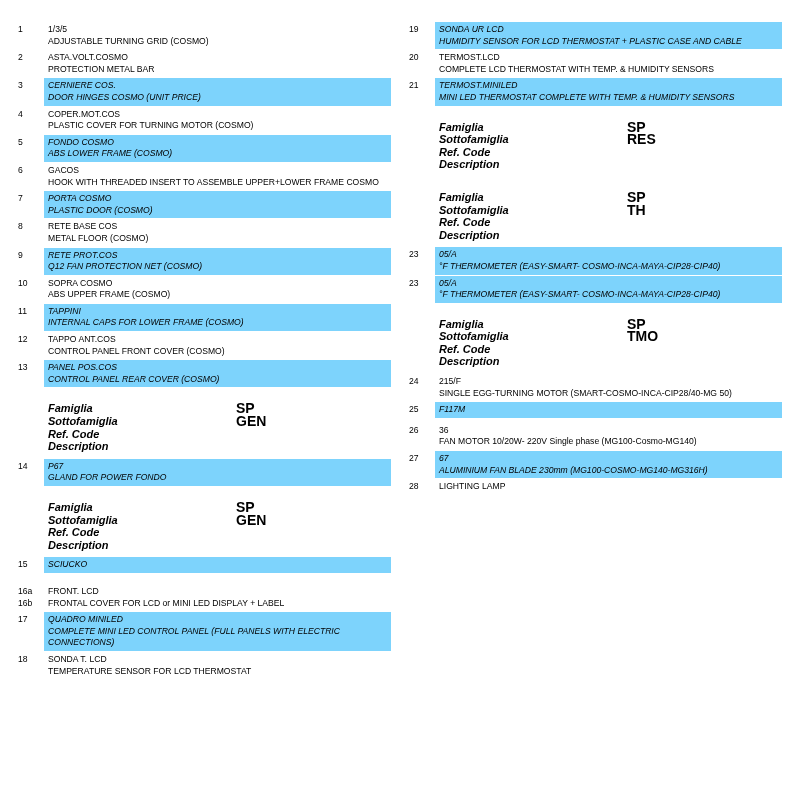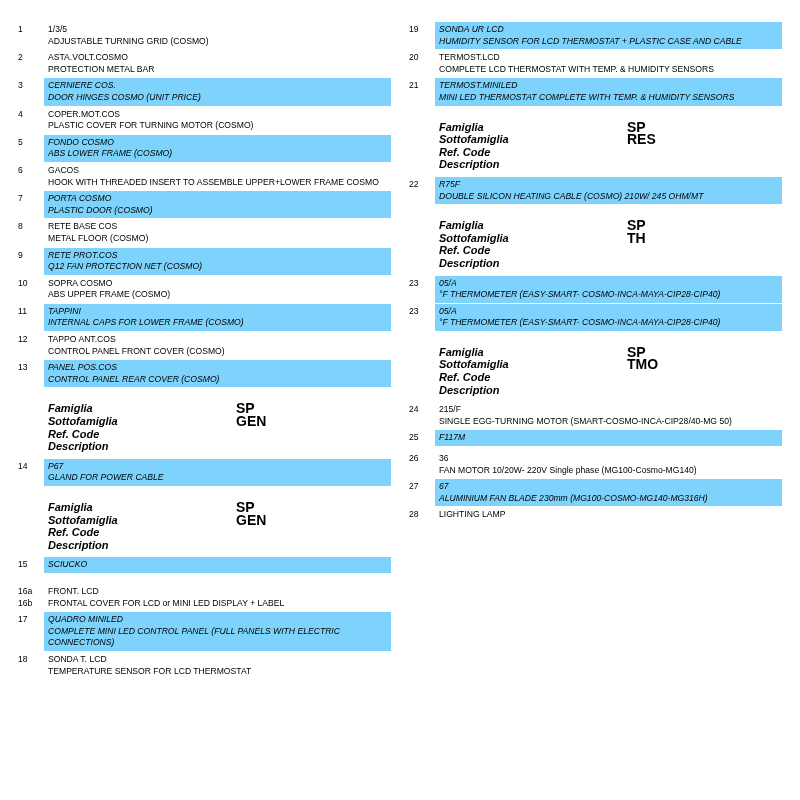--- a/index.html
+++ b/index.html
@@ -203,21 +203,21 @@
           </div>
           <div class="grow">
             <div class="glabel">Description</div>
           </div>
         </div>
       </div>
       <div class="row shaded">
         <div class="num">14</div>
         <div class="body">
           <span class="code">P67</span>
-          <span class="desc">GLAND FOR POWER CABLE</span>
+          <span class="desc">GLAND FOR POWER FONDO</span>
         </div>
       </div>
       <div class="group">
         <div class="gnum"></div>
         <div class="gbody">
           <div class="grow">
             <div class="glabel">Famiglia</div>
             <div class="gvalue">SP</div>
           </div>
           <div class="grow">
@@ -296,27 +296,20 @@
           <div class="grow">
             <div class="glabel">Sottofamiglia</div>
             <div class="gvalue">RES</div>
           </div>
           <div class="grow">
             <div class="glabel">Ref. Code</div>
           </div>
           <div class="grow">
             <div class="glabel">Description</div>
           </div>
-        </div>
-      </div>
-      <div class="row shaded">
-        <div class="num">22</div>
-        <div class="body">
-          <span class="code">R75F</span>
-          <span class="desc">DOUBLE SILICON HEATING CABLE (COSMO) 210W/ 245 OHM/MT</span>
         </div>
       </div>
       <div class="group">
         <div class="gnum"></div>
         <div class="gbody">
           <div class="grow">
             <div class="glabel">Famiglia</div>
             <div class="gvalue">SP</div>
           </div>
           <div class="grow">

